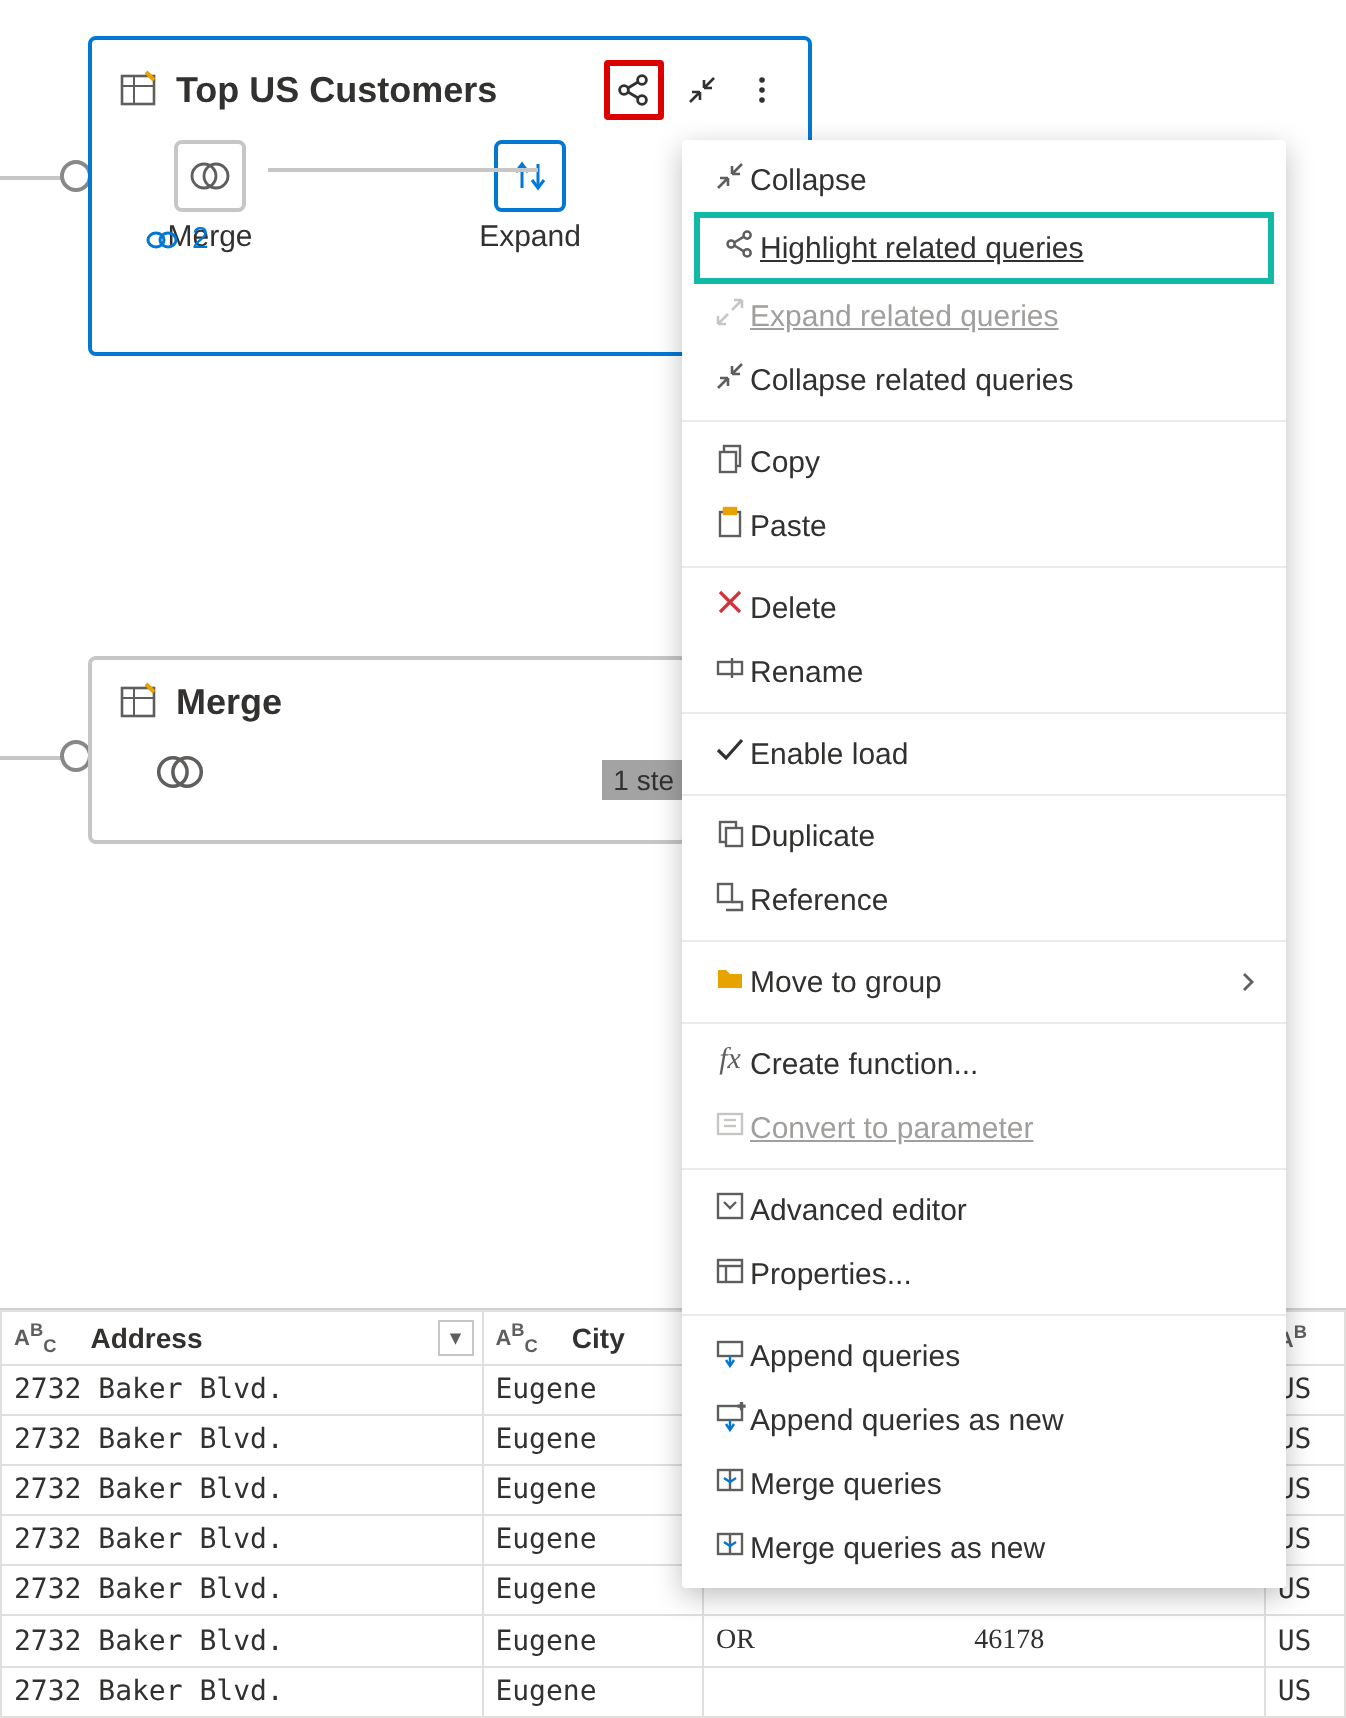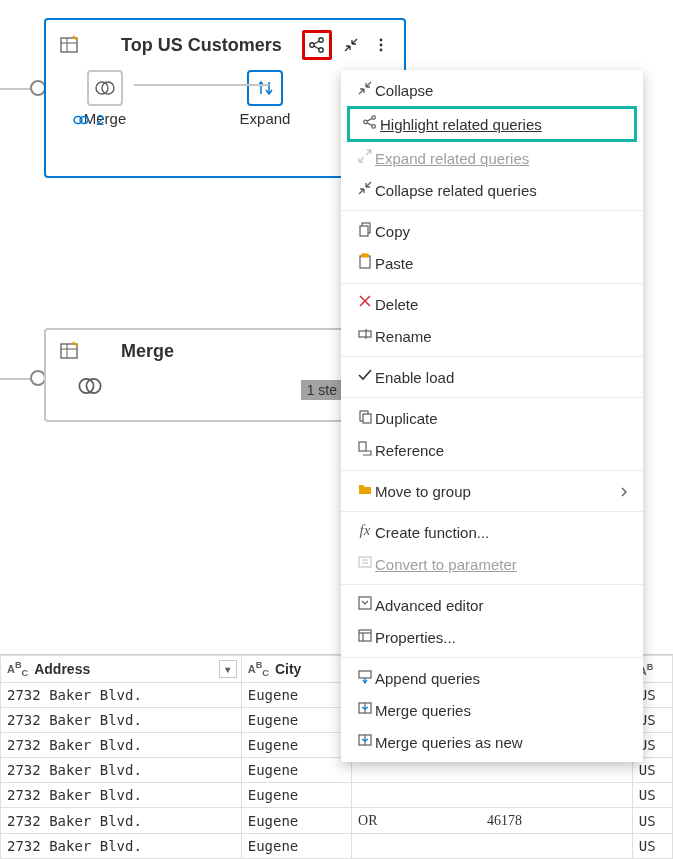--- a/index.html
+++ b/index.html
@@ -23,21 +23,21 @@
     border-radius: 4px;
     padding: 8px 8px 10px 8px;
   }
   .node.plain { border-color: #c8c6c4; }
   .node-header {
     display: flex;
     align-items: center;
     gap: 8px;
     padding: 2px 4px 6px 4px;
   }
-  .node-header .title { font-size: 18px; font-weight: 600; margin-left: 33px; }
+  .node-header .title { font-size: 18px; font-weight: 600; }
   .node-header .spacer { flex: 1; }
   .node-header .hicon {
     width: 22px; height: 22px;
     display: flex; align-items: center; justify-content: center;
     color: #323130;
   }
   .red-box { border: 3px solid #dd0000; padding: 1px; border-radius:2px;}
 
   .node-body {
     position: relative;
@@ -117,21 +117,21 @@
   }
   .tbl { width:100%; border-collapse:collapse; }
   .tbl th, .tbl td {
     border:1px solid #e1dfdd; padding:4px 6px; text-align:left;
     font-family: Consolas, monospace; font-size:14px; font-weight:normal;
   }
   .tbl th {
     font-family:"Segoe UI",Arial,sans-serif; font-weight:600;
     background:#fff; position:relative;
   }
-  .th-inner { display:flex; align-items:center; gap:6px; }
+  .th-inner { display:flex; align-items:center; gap:17px; }
   .type-icon { font-size:11px; color:#605e5c; }
   .th-drop {
     position:absolute; right:4px; top:50%; transform:translateY(-50%);
     width:18px; height:18px; border:1px solid #c8c6c4; display:flex;
     align-items:center; justify-content:center; font-size:10px; color:#605e5c;
     background:#fff;
   }
   .col-address{width:240px;}
   .col-city{width:110px;}
 </style>
@@ -406,20 +406,31 @@
             <rect x="2" y="3" width="12" height="7"></rect>
             <path d="M6 12 L8 15 L10 12" stroke="#0078d4"></path>
             <line x1="8" y1="10" x2="8" y2="15" stroke="#0078d4"></line>
           </svg>
         </span>
       <span>Append queries</span>
     </div>
     <div class="menu-item">
       <span class="micon">
           <svg width="16" height="16" viewBox="0 0 16 16" fill="none" stroke="#605e5c" stroke-width="1.2">
+            <rect x="2" y="3" width="12" height="7"></rect>
+            <path d="M6 12 L8 15 L10 12" stroke="#0078d4"></path>
+            <line x1="8" y1="10" x2="8" y2="15" stroke="#0078d4"></line>
+            <text x="12" y="5" font-size="6" fill="#107c10">+</text>
+          </svg>
+        </span>
+      <span>Append queries as new</span>
+    </div>
+    <div class="menu-item">
+      <span class="micon">
+          <svg width="16" height="16" viewBox="0 0 16 16" fill="none" stroke="#605e5c" stroke-width="1.2">
             <rect x="2" y="3" width="12" height="10"></rect>
             <line x1="8" y1="3" x2="8" y2="13"></line>
             <path d="M5 7 L8 9 L11 7" stroke="#0078d4"></path>
           </svg>
         </span>
       <span>Merge queries</span>
     </div>
     <div class="menu-item">
       <span class="micon">
           <svg width="16" height="16" viewBox="0 0 16 16" fill="none" stroke="#605e5c" stroke-width="1.2">

